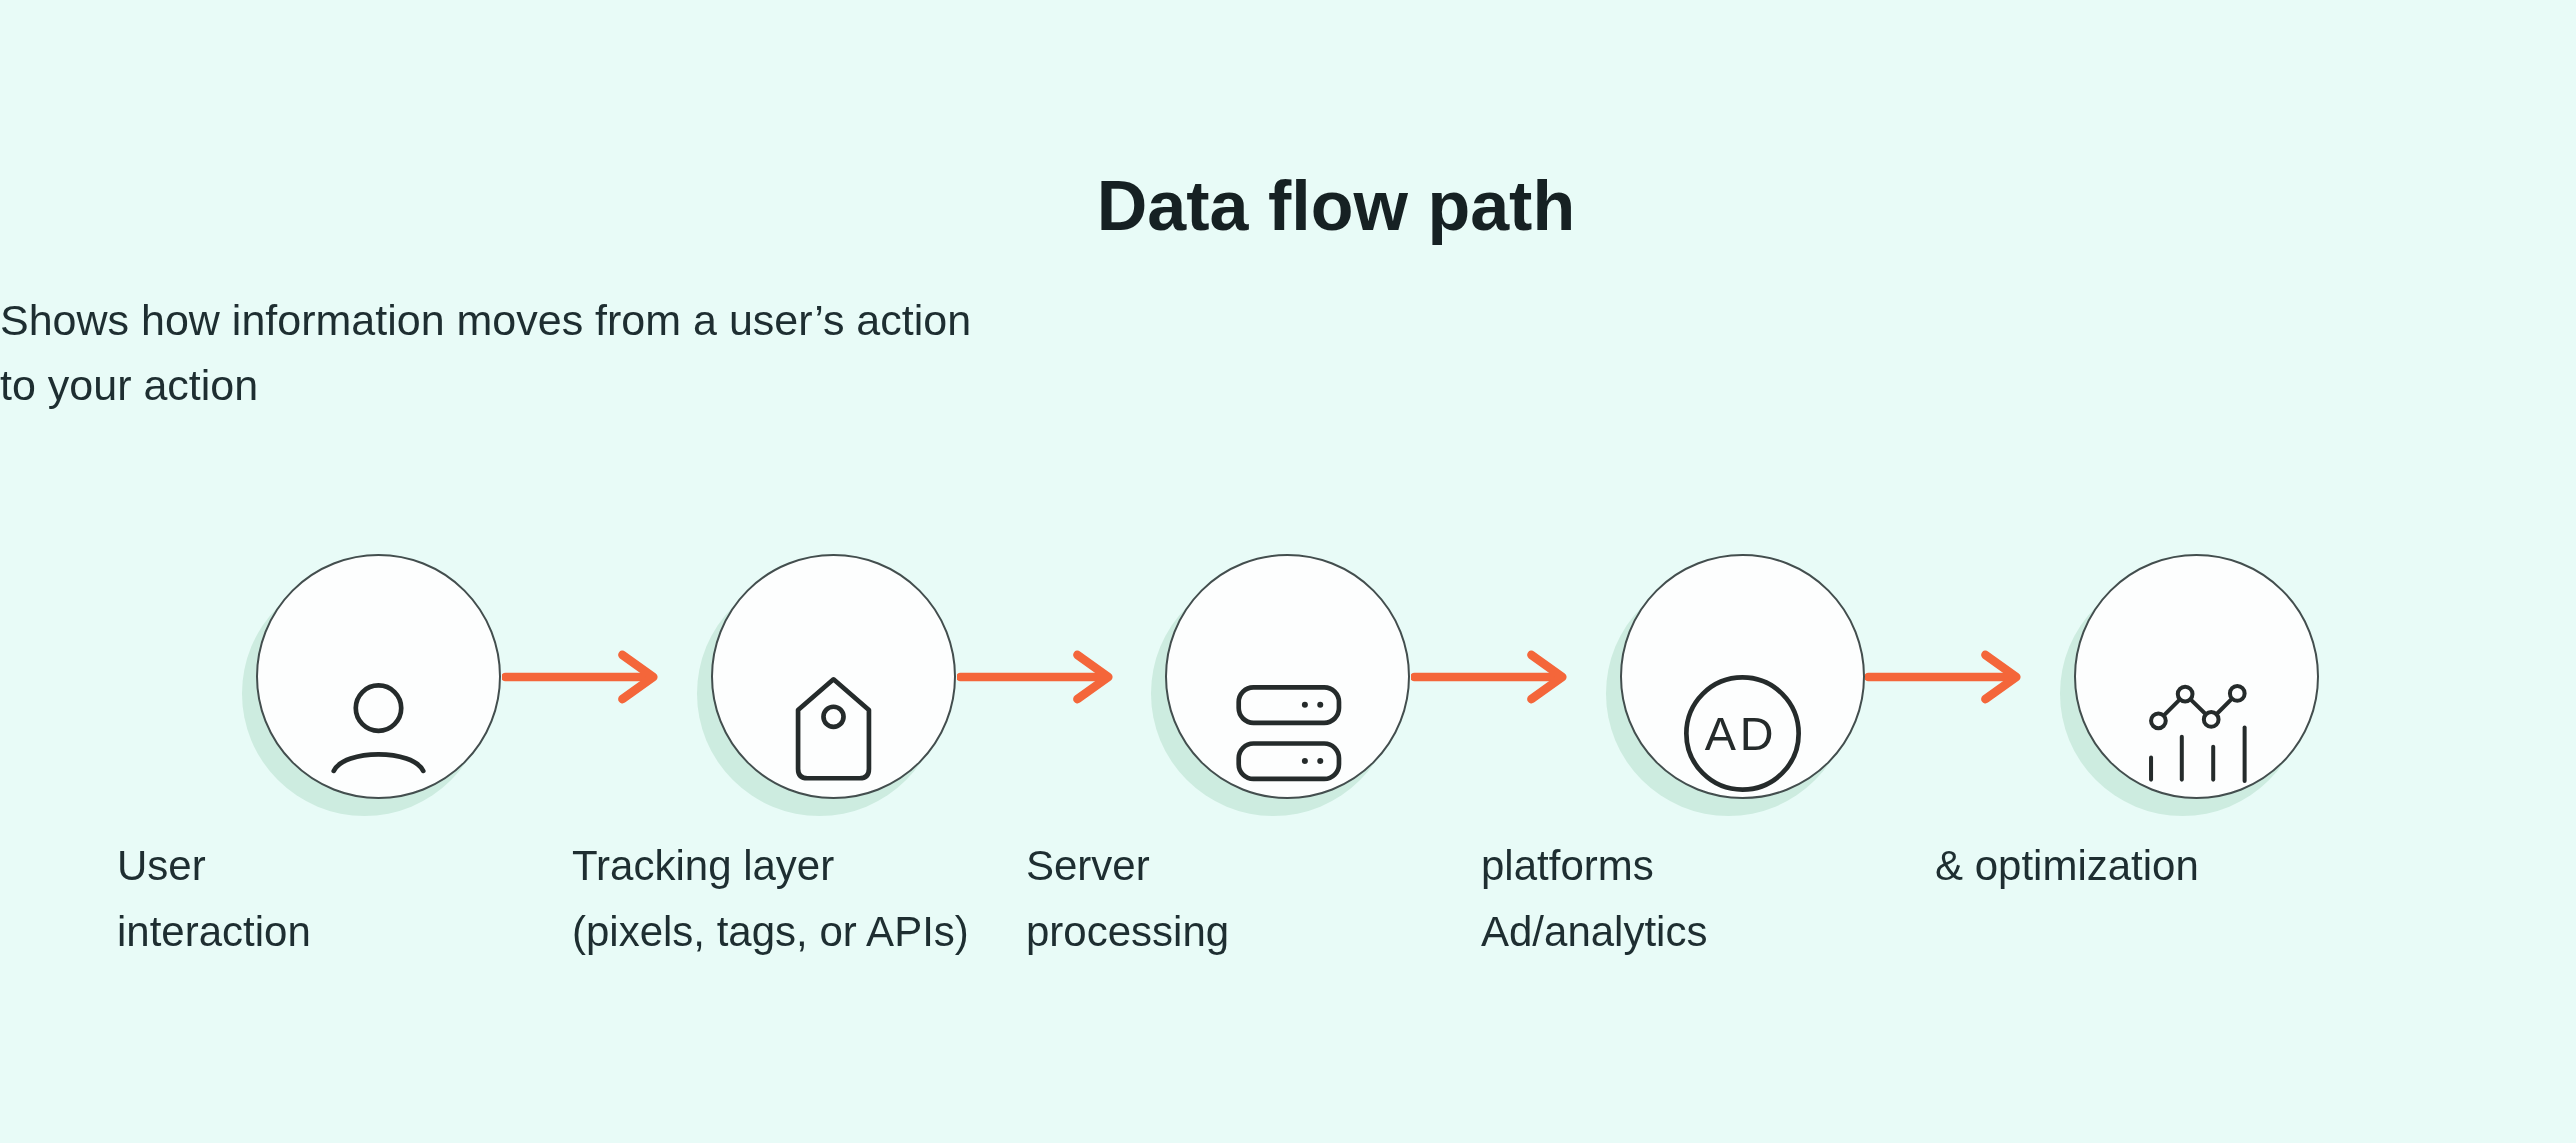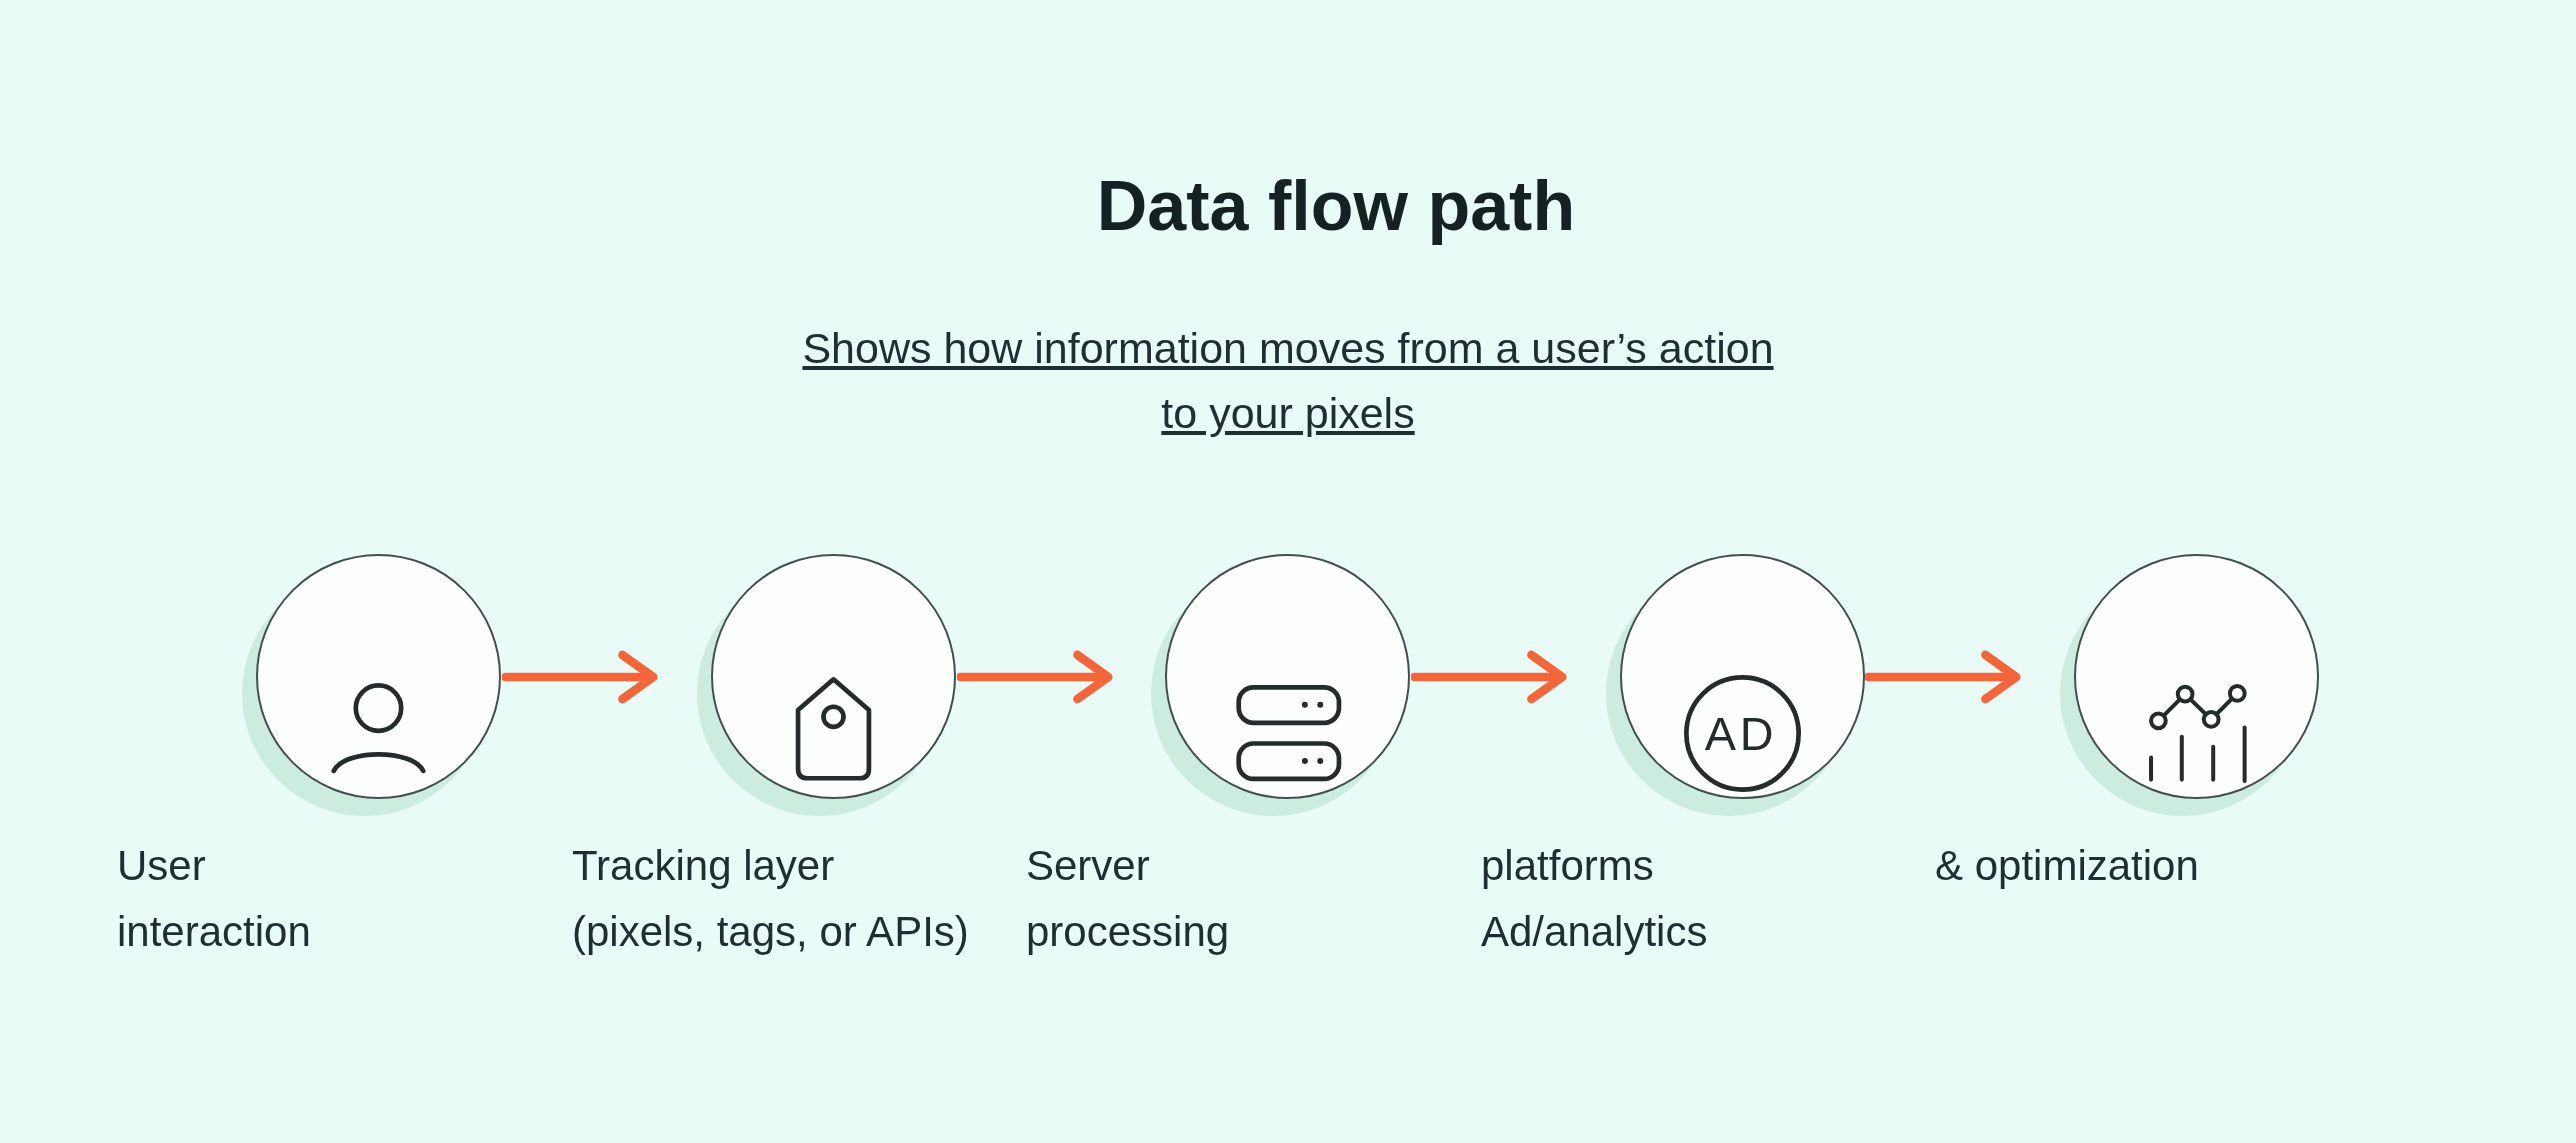--- a/index.html
+++ b/index.html
@@ -23,28 +23,26 @@
     font-weight: 700;
     font-size: 70px;
     line-height: 1.05;
     letter-spacing: 0px;
     color: var(--text_title, #162123);
     padding-left: 48px;
   }
 
   .subtitle {
     position: absolute;
-    top: 316px;
+    top: 288px;
     left: 0;
     width: 100%;
-    text-align: center;
     font-size: 43px;
     line-height: 65px;
     color: var(--text_body, #1e2e31);
-    text-decoration: underline;
   }
 
   .node {
     position: absolute;
     top: 554px;
     width: 245px;
     height: 245px;
   }
   .node-shadow {
     position: absolute;
@@ -120,21 +118,21 @@
 </style>
 </head>
 <body>
 
 <div class="canvas">
 
   <div class="title">Data flow path</div>
 
   <div class="subtitle">
     <div>Shows how information moves from a user’s action</div>
-    <div>to your pixels</div>
+    <div>to your action</div>
   </div>
 
   <div class="node" style="left:256px">
     <div class="node-shadow"></div>
     <div class="node-circle">
       <svg class="icon" width="127" height="127" viewBox="0 0 190 190">
         <circle class="stroke sw7" cx="95" cy="57" r="34"></circle>
         <path class="stroke sw7" d="M28 151 C 44 118, 146 118, 162 151"></path>
       </svg>
     </div>

